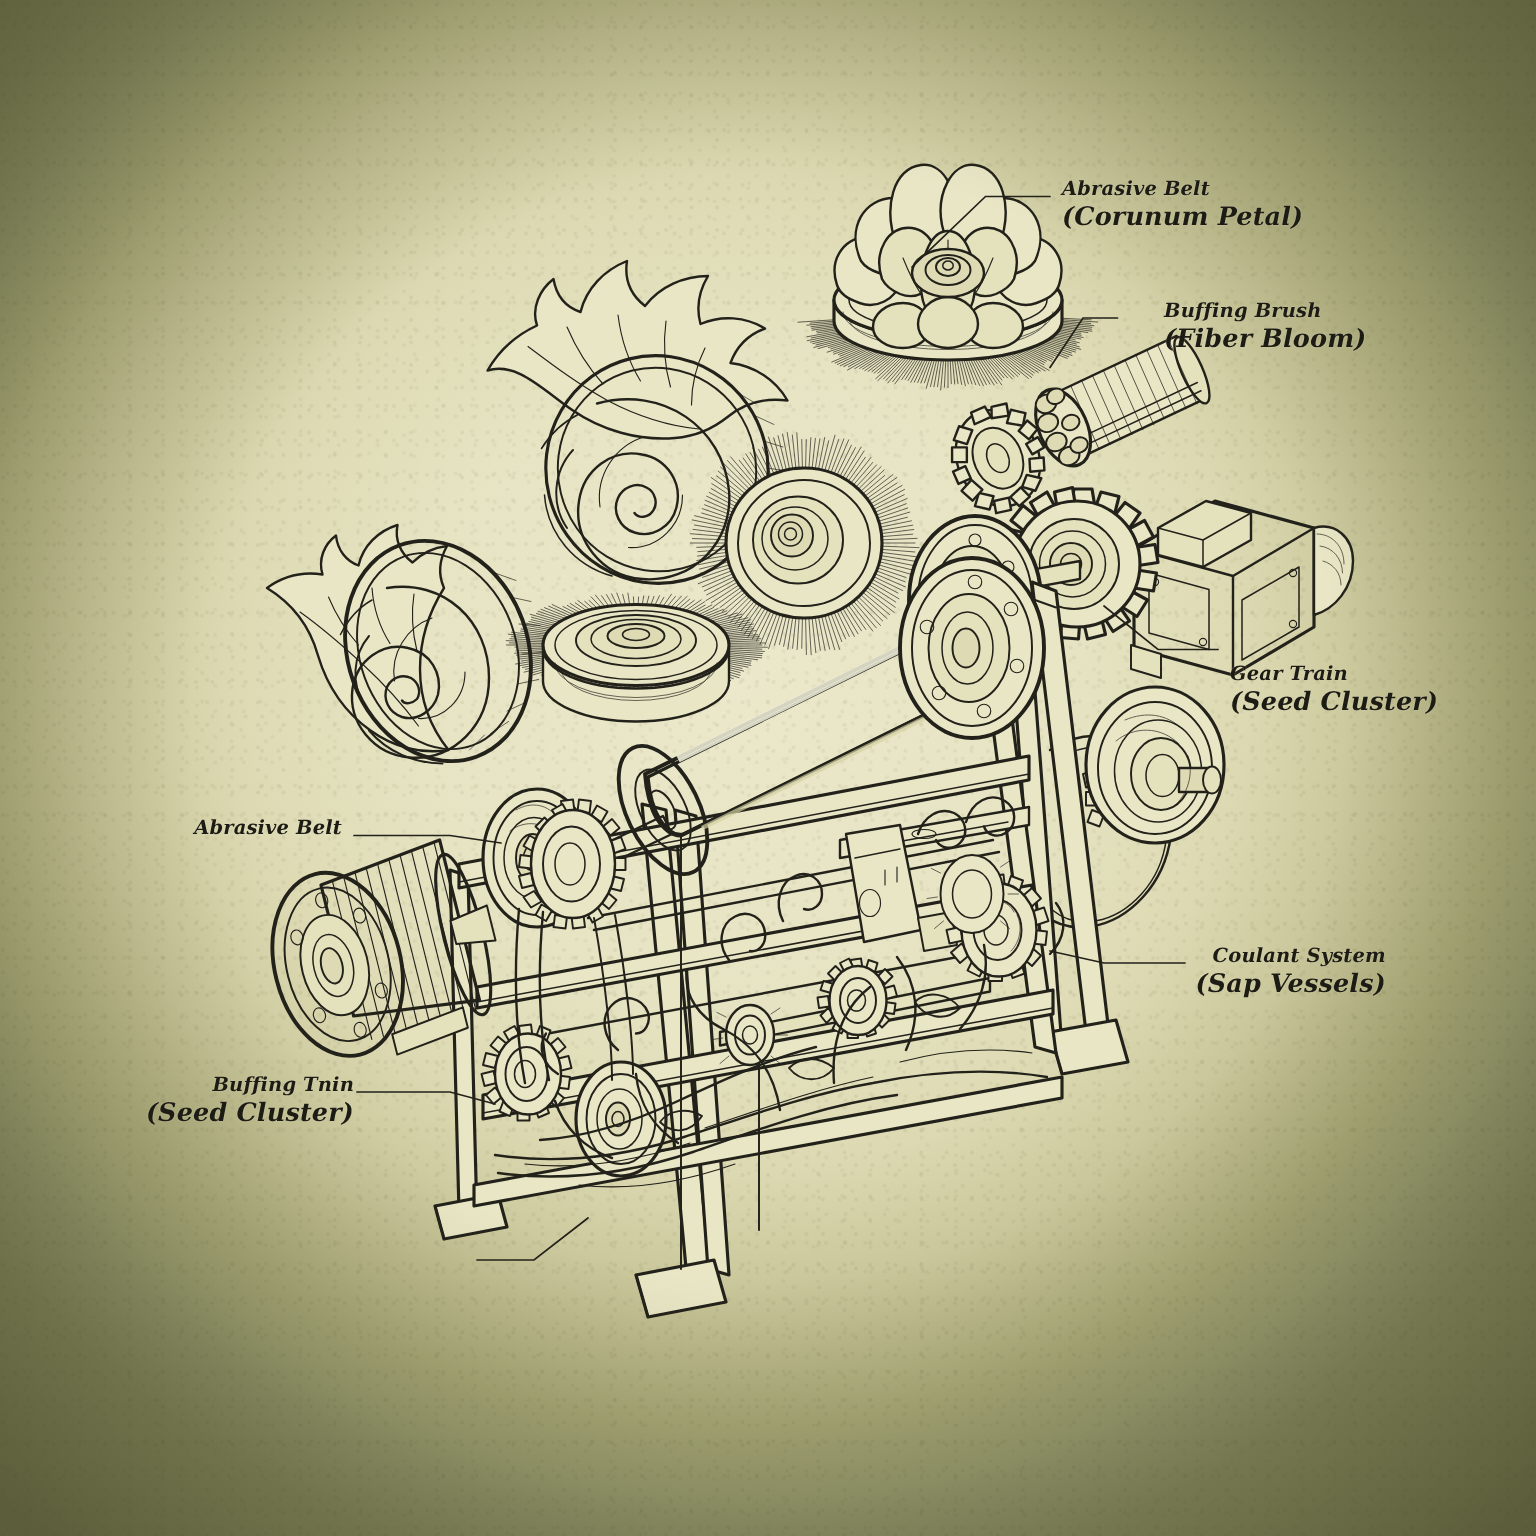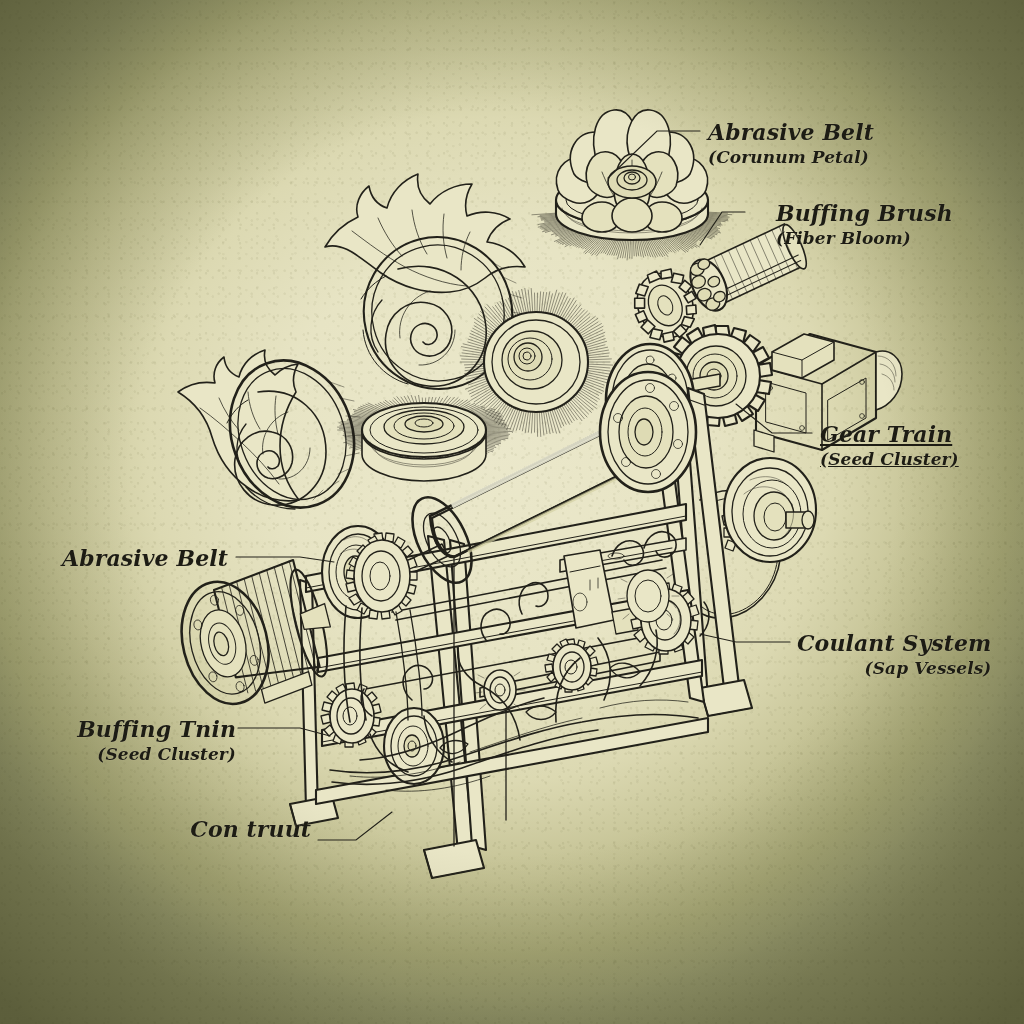--- a/index.html
+++ b/index.html
@@ -30,21 +30,21 @@
       rgba(90,92,55,0) 52%, rgba(90,92,55,.22) 72%,
       rgba(76,78,44,.50) 88%, rgba(68,70,38,.66) 100%);}
 
   #art{position:absolute;inset:0;}
 
   
   .label{position:absolute;color:#1d1c14;
     font-family:"DejaVu Serif",serif;font-style:italic;
     font-weight:700;line-height:1.26;letter-spacing:.1px;
     white-space:nowrap;text-shadow:0 0 1px rgba(235,232,203,.55);}
-  .label .l1{font-size:22px;display:block;}
+  .label .l1{font-size:13px;display:block;}
   .label .l2{font-size:17px;display:block;}
   .label.ralign{text-align:right;}
 </style>
 </head>
 <body>
 
 <div id="stage">
 
   <div id="paper"></div>
   <div id="grain"></div>
@@ -1135,33 +1135,32 @@
 
   <div id="labels">
       <div class="label" style="top: 119px; left: 708px;">
         <span class="l1">Abrasive Belt</span>
         <span class="l2">(Corunum Petal)</span>
       </div>
       <div class="label" style="top: 200px; left: 776px;">
         <span class="l1">Buffing Brush</span>
         <span class="l2">(Fiber Bloom)</span>
       </div>
-      <div class="label" style="top: 421px; left: 820px; text-decoration: underline;">
+      <div class="label" style="top: 442px; left: 820px;">
         <span class="l1">Gear Train</span>
         <span class="l2">(Seed Cluster)</span>
       </div>
       <div class="label" style="top: 630px; left: 797px; text-align: right;">
         <span class="l1">Coulant System</span>
         <span class="l2">(Sap Vessels)</span>
       </div>
       <div class="label ralign" style="top: 545px; left: 0px; width: 228px;">
         <span class="l1">Abrasive Belt</span>
       </div>
       <div class="label ralign" style="top: 716px; left: 6px; width: 230px;">
         <span class="l1">Buffing Tnin</span>
         <span class="l2">(Seed Cluster)</span>
       </div>
       <div class="label ralign" style="top: 816px; left: 0px; width: 311px;">
-        <span class="l1">Con truut</span>
       </div>
     </div>
 
 </div>
 
 </body></html>

